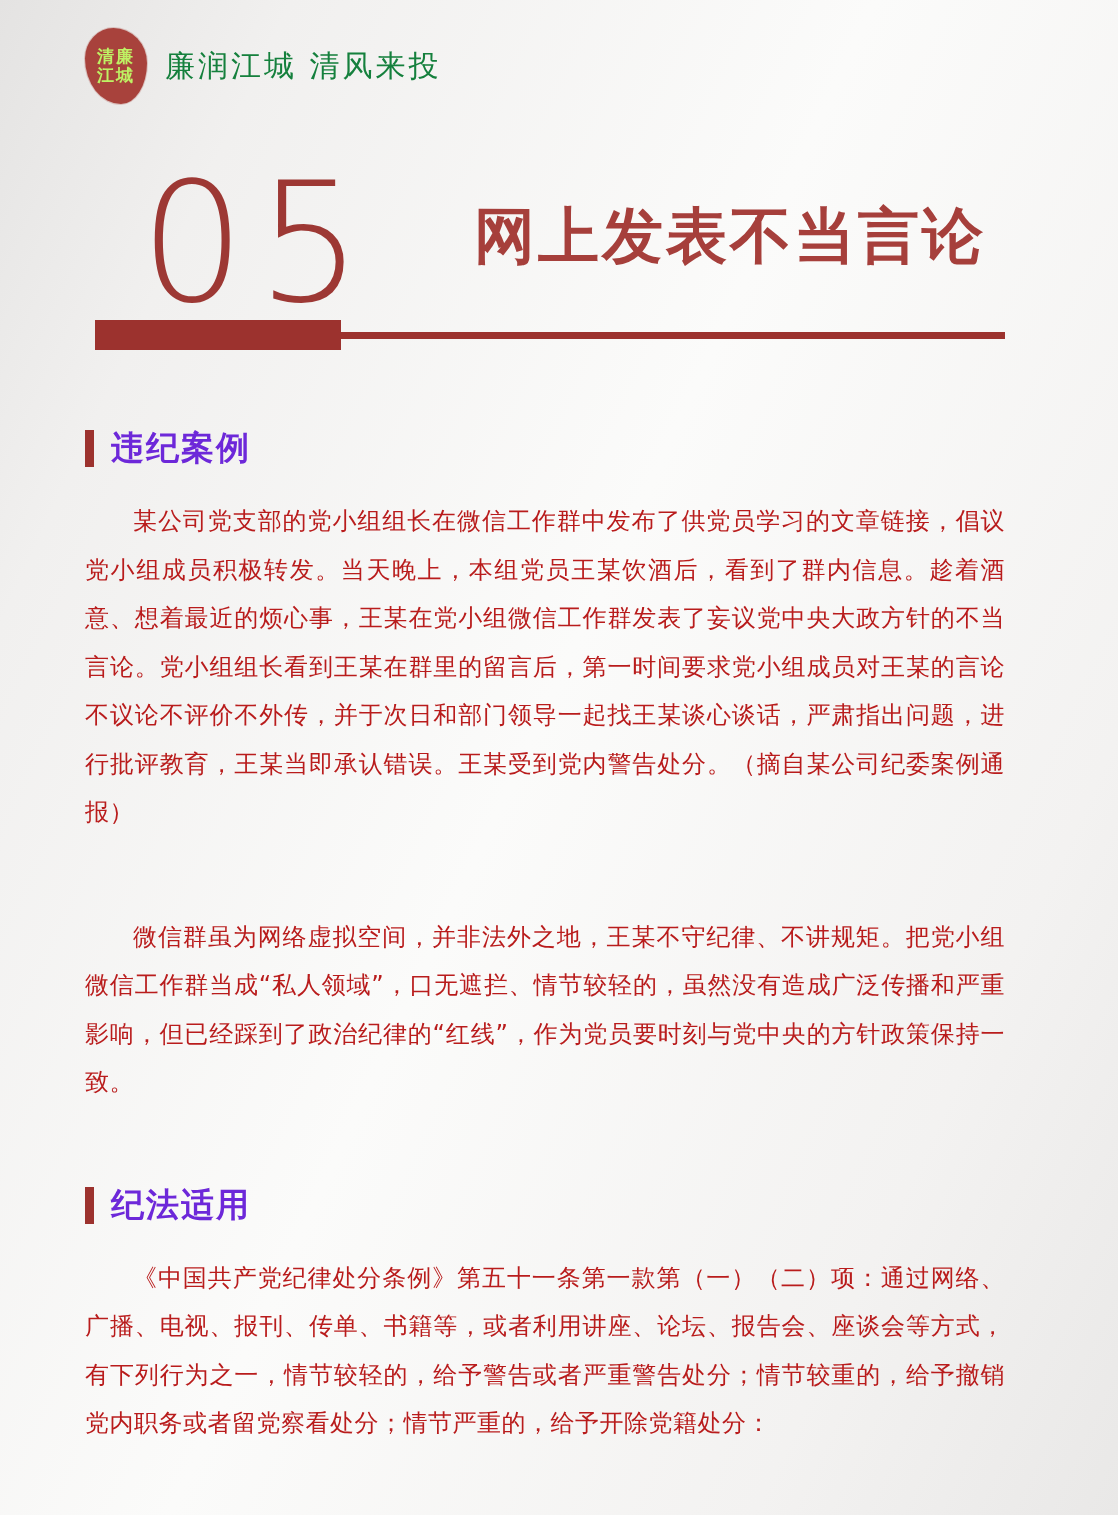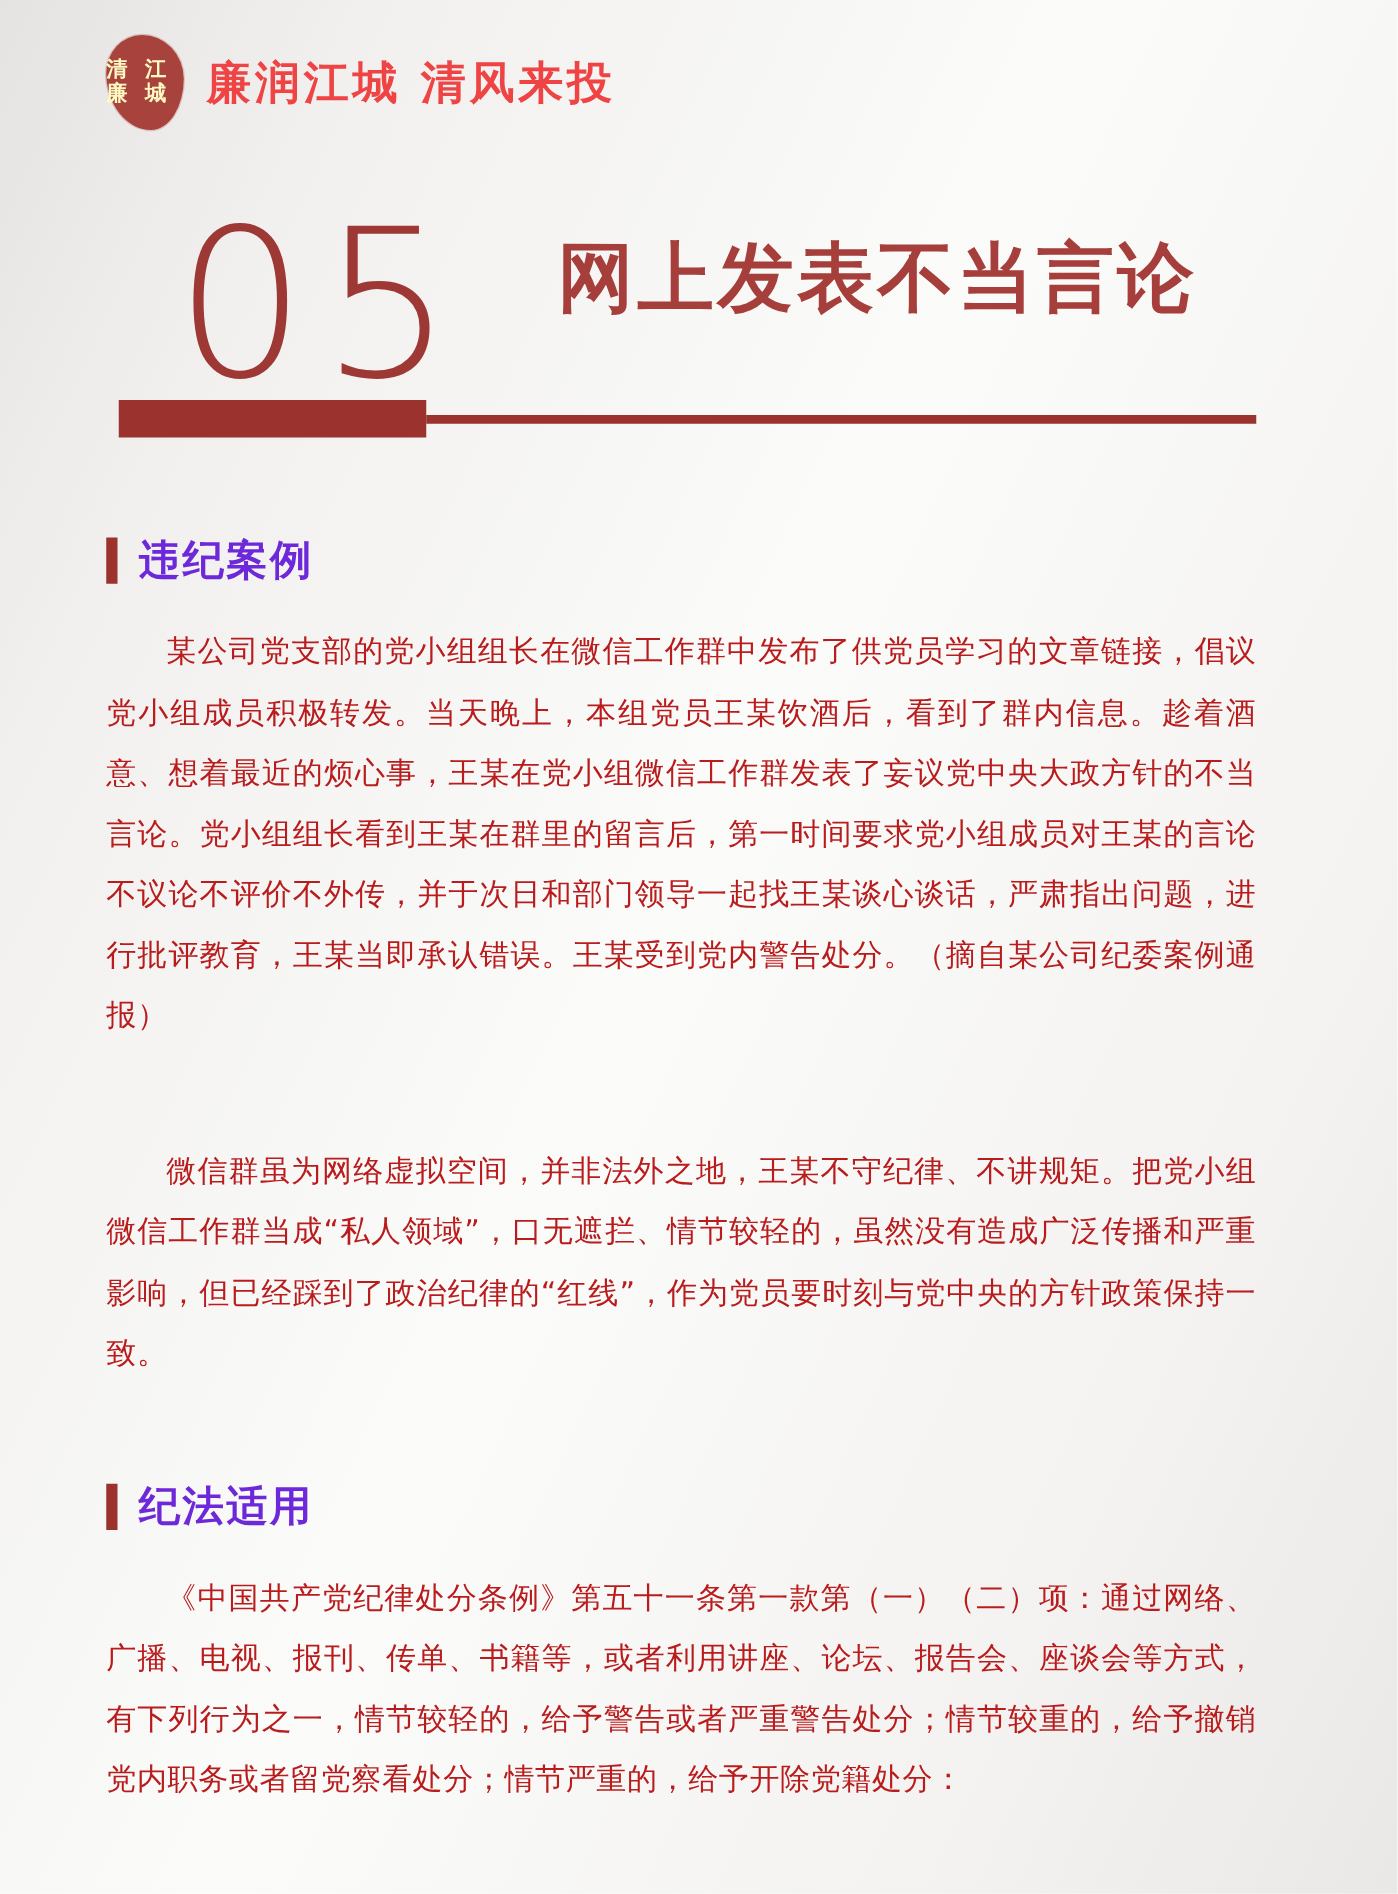--- a/index.html
+++ b/index.html
@@ -15,34 +15,34 @@
     width: 1118px;
     height: 1515px;
     padding: 28px 113px 0 85px;
   }
   
   .hdr { display: flex; align-items: center; gap: 18px; }
   .seal {
     width: 62px; height: 76px;
     background: #a8423c;
     border-radius: 46% 54% 42% 58% / 40% 46% 54% 60%;
-    color: #fef9c3;
-    display: flex; flex-direction: row;
+    color: #bef264;
+    display: flex; flex-direction: column;
     align-items: center; justify-content: center;
     line-height: 1.1;
     font-size: 17px; font-weight: bold;
     letter-spacing: 2px;
     box-shadow: 0 0 0 1px rgba(168,66,60,.25);
   }
   .brand {
-    font-size: 36px; font-weight: 700;
-    color: #ef4444; letter-spacing: 3px;
+    font-size: 30px; font-weight: 400;
+    color: #15803d; letter-spacing: 3px;
   }
   
-  .title-row { margin-top: 78px; display: flex; align-items: flex-start; }
+  .title-row { margin-top: 78px; display: flex; align-items: center; gap: 28px; }
   .num {
     font-size: 165px; font-weight: 100; line-height: 0.76;
     color: #9d3834; letter-spacing: 12px; margin-left: 55px;
     font-stretch: condensed;
   }
   .title {
     font-size: 61px; font-weight: 900; color: #a63f3b;
     margin-left: 72px; margin-bottom: 16px; letter-spacing: 3px;
     white-space: nowrap;
   }

